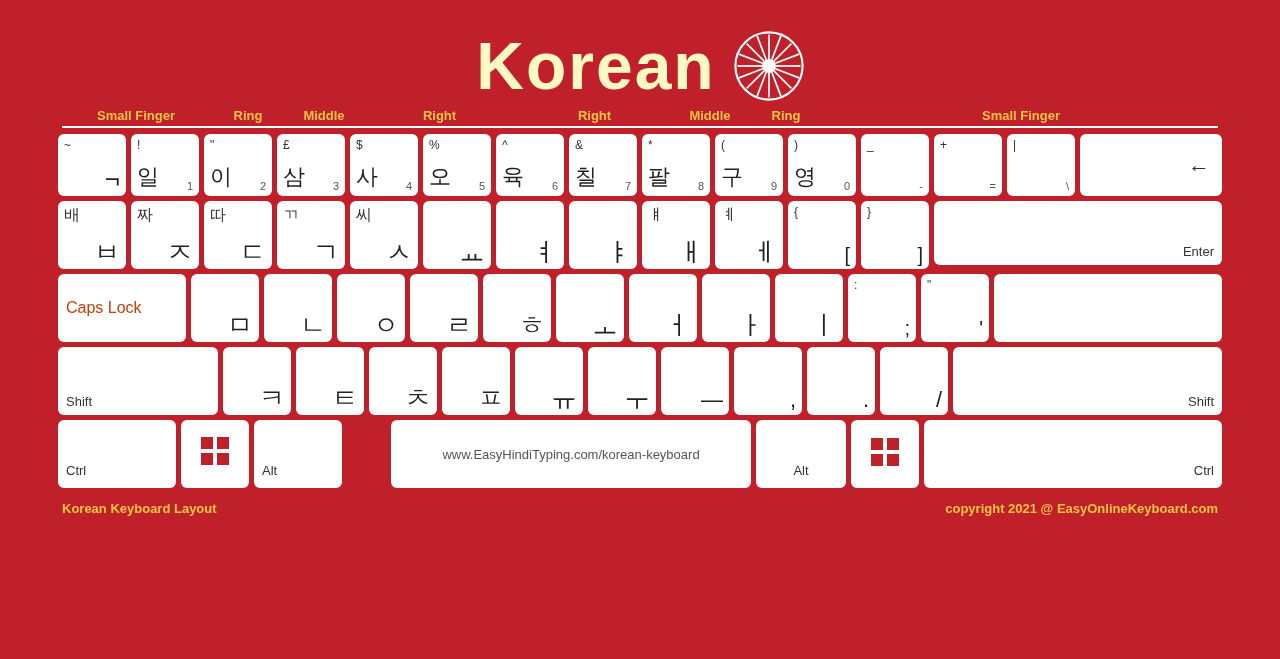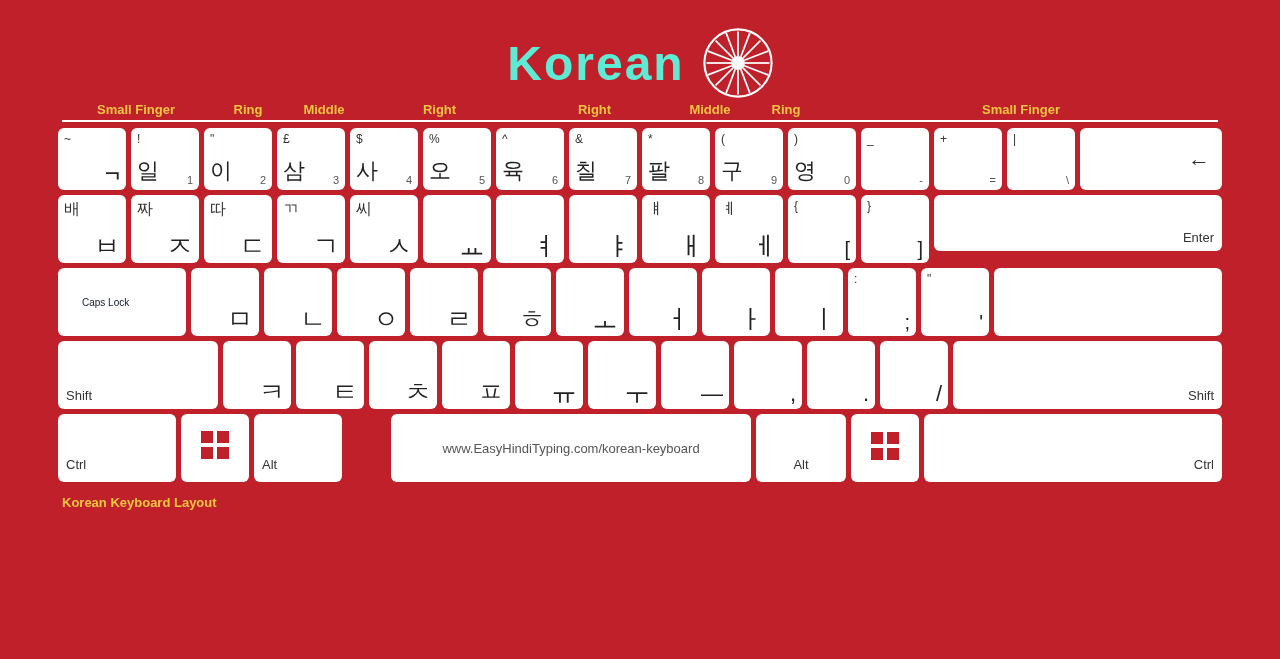--- a/index.html
+++ b/index.html
@@ -14,22 +14,22 @@
 
     .header {
       display: flex;
       align-items: center;
       justify-content: center;
       padding-top: 28px;
       gap: 18px;
     }
 
     .header-title {
-      color: #5eead4;
-      font-size: 48px;
+      color: #fef9c3;
+      font-size: 66px;
       font-weight: bold;
       letter-spacing: 2px;
       text-align: center;
     }
 
     .wheel-icon {
       width: 70px;
       height: 70px;
     }
 
@@ -386,28 +386,28 @@
         <span class="korean">ㅔ</span>
       </div>
       <div class="key" style="min-width:68px;">
         <span class="shift-char">{</span>
         <span class="korean" style="font-size:20px;">[</span>
       </div>
       <div class="key" style="min-width:68px;">
         <span class="shift-char">}</span>
         <span class="korean" style="font-size:20px;">]</span>
       </div>
-      <div class="key key-enter" style="flex-grow:1;min-width:100px;height:56px;">
+      <div class="key key-enter" style="flex-grow:1;min-width:100px;height:64px;">
         <span class="label" style="bottom:6px;right:8px;position:absolute;font-size:13px;color:#333;">Enter</span>
       </div>
     </div>
 
     <div class="key-row">
       <div class="key key-caps" style="min-width:128px;">
-        <span style="position:absolute;top:50%;left:24px;transform:translateY(-50%);font-size:10px;color:#0f172a;">Caps Lock</span>
+        <span style="position:absolute;top:50%;left:8px;transform:translateY(-50%);font-size:16px;color:#c2410c;">Caps Lock</span>
       </div>
       <div class="key" style="min-width:68px;">
         <span class="korean">ㅁ</span>
       </div>
       <div class="key" style="min-width:68px;">
         <span class="korean">ㄴ</span>
       </div>
       <div class="key" style="min-width:68px;">
         <span class="korean">ㅇ</span>
       </div>
@@ -516,15 +516,16 @@
       </div>
       <div class="key key-ctrl" style="flex-grow:1;min-width:118px;">
         <span style="position:absolute;bottom:10px;right:8px;font-size:13px;color:#333;">Ctrl</span>
       </div>
     </div>
 
   </div>
 
   <div class="footer">
     <span class="footer-text">Korean Keyboard Layout</span>
+    <span class="footer-text">copyright 2021 @ EasyOnlineKeyboard.com</span>
   </div>
 
 </div>
 
 </body></html>

